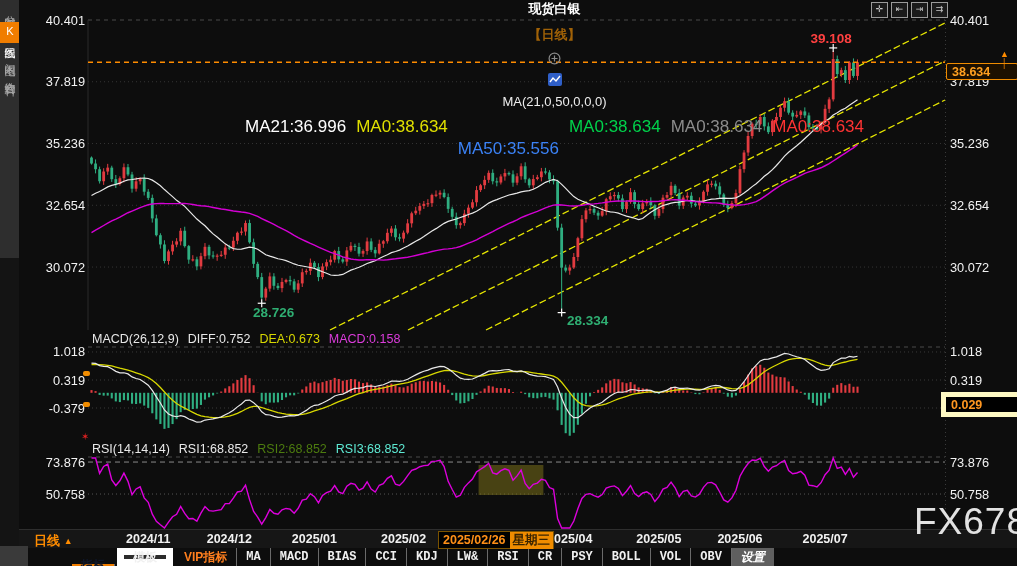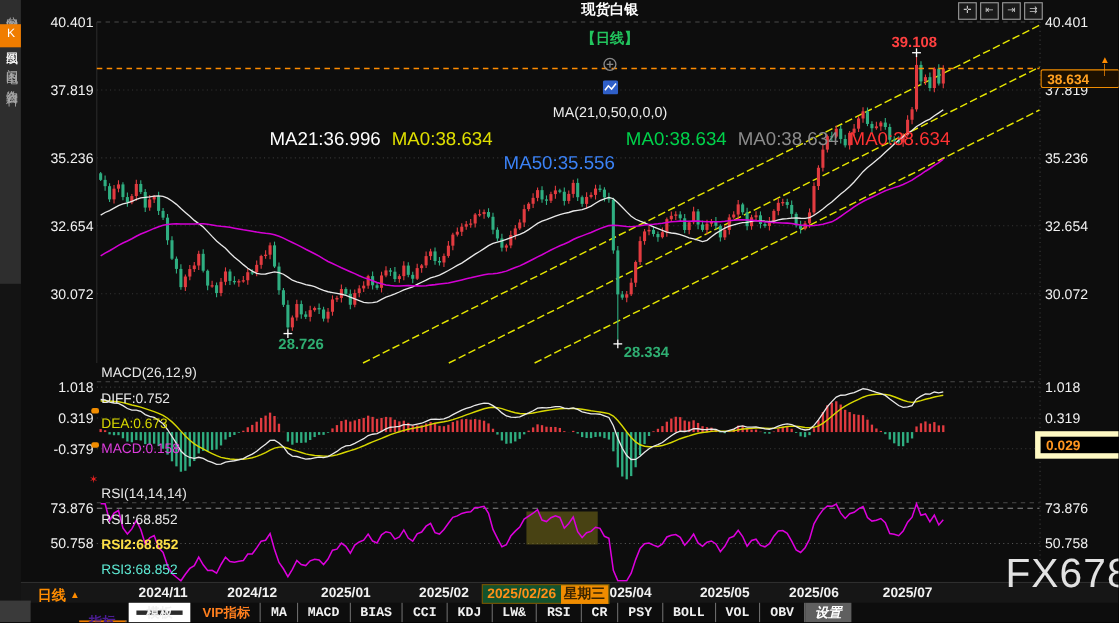--- a/index.html
+++ b/index.html
@@ -9,47 +9,47 @@
   #sidebar{position:absolute;left:0;top:0;width:19px;height:566px;background:#141414;}
   #sidebar .top{position:absolute;left:0;top:0;width:19px;height:258px;background:#2e2e2e;
       display:flex;flex-direction:column;align-items:center;gap:9px;padding-top:4px;box-sizing:border-box;}
   .side-item{writing-mode:vertical-rl;text-orientation:upright;font-size:11px;line-height:19px;
       color:#a8a8a8;padding:3px 0;letter-spacing:1px;cursor:pointer;}
   .side-item.active{background:#f07d00;color:#fff;}
   
   #hdr{position:absolute;left:19px;top:0;right:0;height:20px;display:flex;align-items:center;
        padding-left:73px;gap:8px;font-size:13px;white-space:nowrap;flex-direction:column;}
   .sym{color:#fff;font-weight:bold;}
-  .per{color:#22c55e;font-weight:bold;}
+  .per{color:#a16207;font-weight:bold;}
   .formula{color:#eee;}
   .chip{font-size:17px;}
   #hdr .icn{display:inline-flex;align-items:center;}
   #winicons{position:absolute;right:69px;top:2px;display:flex;gap:3px;}
   .wicon{width:15px;height:14px;border:1px solid #9a9a9a;background:#1a1a1a;color:#c8c8c8;
          font-size:9px;line-height:13px;text-align:center;cursor:pointer;}
   
   #chart{position:absolute;left:0;top:0;}
   
-  .indrow{position:absolute;left:92px;height:14px;display:flex;gap:9px;font-size:12.5px;white-space:nowrap;flex-direction:column;}
+  .indrow{position:absolute;left:92px;height:14px;display:flex;gap:9px;font-size:12.5px;white-space:nowrap;}
   
   #taxis{position:absolute;left:19px;right:0;top:529px;height:19px;background:#161616;border-top:1px solid #2e2e2e;}
   #period{position:absolute;left:15px;top:2px;color:#ff8c00;font-weight:bold;font-size:13px;}
   #period .tri{font-size:9px;vertical-align:1px;}
   .mtick{position:absolute;top:2px;width:56px;text-align:center;font-size:12.5px;font-weight:bold;color:#f2f2f2;}
-  #xbox{position:absolute;left:419px;top:1px;height:16px;display:flex;align-items:center;background:#14532d;
+  #xbox{position:absolute;left:419px;top:1px;height:16px;display:flex;align-items:center;background:#000000;
         border:1px solid #7a5200;z-index:5;font-size:12.5px;font-weight:bold;}
   #xbox .d{color:#ff9018;padding:0 4px;}
   #xbox .w{background:#f08c00;color:#3a2400;padding:0 3px;}
   
   #toolbar{position:absolute;left:28px;right:0;top:548px;height:18px;background:#0d0d0d;
            display:flex;align-items:stretch;padding-left:44px;}
   .titem{display:flex;align-items:center;padding:0 9px;border-right:1px solid #6a6a6a;
          font-size:12px;font-weight:bold;color:#f0f0f0;cursor:pointer;font-family:"Liberation Mono","Liberation Sans",monospace;}
   .titem.cjk{font-family:"Liberation Sans","DejaVu Sans",sans-serif;}
-  .titem.active{background:#f07d00;color:#4c1d95;margin-top:16px;}
+  .titem.active{background:#f07d00;color:#0f172a;margin-top:16px;}
   .titem.boxed{border:7px solid #ffffff;background:#2b2b2b;margin:0 2px;}
   .titem.orangetext{color:#ff7f1e;}
   .titem.gray{background:#5f5f5f;color:#fff;border-right:none;font-style:italic;}
   #corner{position:absolute;left:0;top:546px;width:28px;height:20px;background:#3a3a3a;}
   
   .pxbox{position:absolute;font-size:12.5px;font-weight:bold;display:flex;align-items:center;padding:0 5px;height:15px;}
   #curprice{left:946px;top:63px;width:60px;border:1.5px solid #f08c00;background:#1c1000;color:#ffa020;border-radius:2px;}
   #macdval{left:941px;top:392px;width:64px;border:5px solid #fef9c3;background:#000;color:#ff9620;}
   #pricearrow{position:absolute;left:1000px;top:50px;color:#ff8c00;font-size:9px;line-height:9px;text-align:center;}
   #watermark{position:absolute;left:878px;top:501px;font-size:37px;letter-spacing:1px;color:#e2e2e2;z-index:4;margin-left:36px;}
@@ -752,21 +752,21 @@
   <div class="indrow" style="top:332px;">
     <span style="color:#e8e8e8;">MACD(26,12,9)</span>
     <span style="color:#e8e8e8;">DIFF:0.752</span>
     <span style="color:#d8d800;">DEA:0.673</span>
     <span style="color:#dc3cdc;">MACD:0.158</span>
   </div>
 
   <div class="indrow" style="top:442px;">
     <span style="color:#e8e8e8;">RSI(14,14,14)</span>
     <span style="color:#e8e8e8;">RSI1:68.852</span>
-    <span style="color:#fde047;font-weight:bold;">RSI2:68.852</span>
+    <span style="color:#4d7c0f;">RSI2:68.852</span>
     <span style="color:#5eead4;">RSI3:68.852</span>
   </div>
 
   <div id="curprice" class="pxbox">38.634</div>
   <div id="pricearrow">▲<br>│</div>
   <div id="macdval" class="pxbox">0.029</div>
 
   <div class="gripnote" style="left:83px;top:371px;"></div>
   <div class="gripnote" style="left:83px;top:402px;"></div>
   <div id="burst">✶</div>

